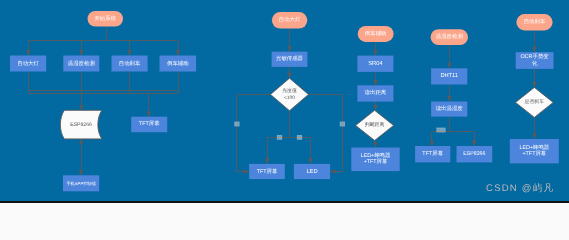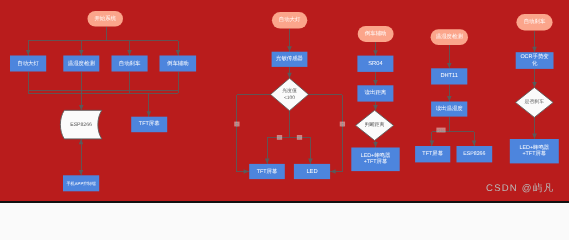--- a/index.html
+++ b/index.html
@@ -1,20 +1,20 @@
 <!DOCTYPE html>
 <html><head>
 <meta charset="utf-8">
 <title>System Flowchart</title>
 <style>
   html,body{margin:0;padding:0;}
   *{-webkit-font-smoothing:antialiased;text-rendering:geometricPrecision;}
   body{width:569px;height:203px;overflow:hidden;background:#fafafa;
        font-family:"Liberation Sans",sans-serif;}
-  #stage{position:relative;width:569px;height:203px;background:#b91c1c;overflow:hidden;}
+  #stage{position:relative;width:569px;height:203px;background:#0369a1;overflow:hidden;}
   #chart{position:absolute;left:0;top:0;display:block;}
   .node-label{text-anchor:middle;font-family:"Liberation Sans",sans-serif;}
   .edge-label{text-anchor:middle;font-family:"Liberation Sans",sans-serif;}
   #watermark{position:absolute;left:486px;top:184px;font-size:9.6px;color:#b9b9b9;
              letter-spacing:1.2px;line-height:10px;white-space:nowrap;
              font-family:"Liberation Sans",sans-serif;}
   #bottom-rule{position:absolute;left:0;bottom:0;width:569px;height:2px;background:#111111;}
 </style>
 </head>
 <body>

